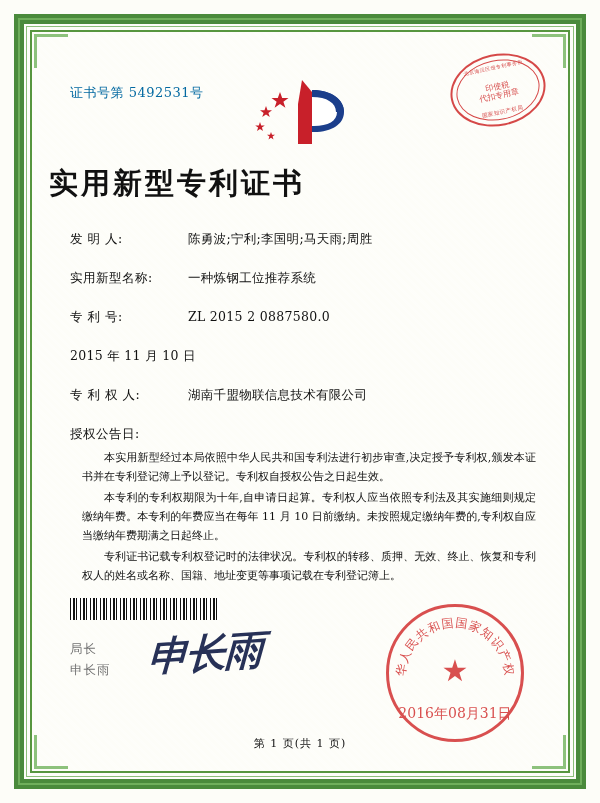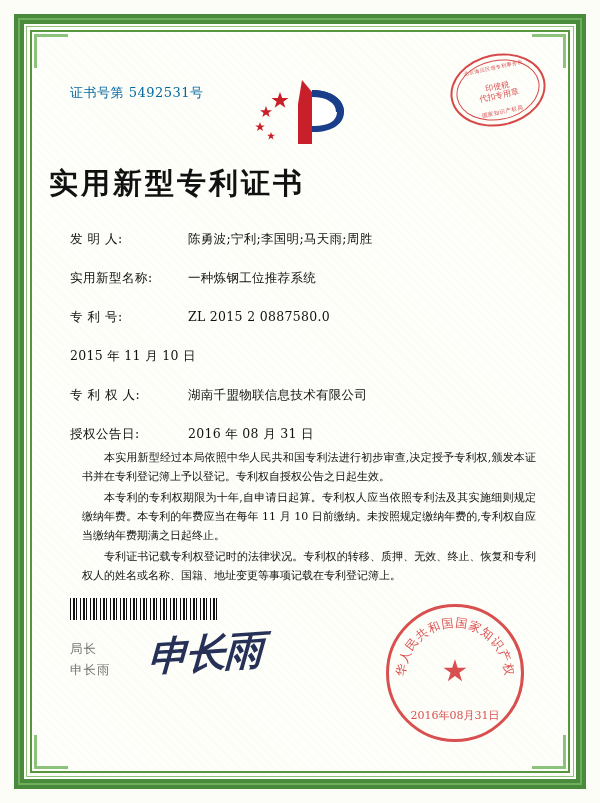--- a/index.html
+++ b/index.html
@@ -292,21 +292,21 @@
     fill: #d12a2a;
     letter-spacing: 1px;
   }
   .ns-date {
     position: absolute;
     bottom: 16px;
     left: 0;
     width: 100%;
     text-align: center;
     font-family: "DejaVu Serif", serif;
-    font-size: 11px;
+    font-size: 14px;
     color: #d12a2a;
   }
 
   
   .page-footer {
     position: absolute;
     bottom: 4px;
     left: 0;
     width: 100%;
     text-align: center;
@@ -375,21 +375,20 @@
       </div>
       <div class="field-row">
         <div class="field-value">2015 年 11 月 10 日</div>
       </div>
       <div class="field-row">
         <div class="field-label">专 利 权 人:</div>
         <div class="field-value">湖南千盟物联信息技术有限公司</div>
       </div>
       <div class="field-row">
         <div class="field-label">授权公告日:</div>
-        <div class="field-value">2016 年 08 月 31 日</div>
       </div>
     </div>
 
     <div class="paragraphs">
       <p>本实用新型经过本局依照中华人民共和国专利法进行初步审查,决定授予专利权,颁发本证书并在专利登记簿上予以登记。专利权自授权公告之日起生效。</p>
       <p>本专利的专利权期限为十年,自申请日起算。专利权人应当依照专利法及其实施细则规定缴纳年费。本专利的年费应当在每年 11 月 10 日前缴纳。未按照规定缴纳年费的,专利权自应当缴纳年费期满之日起终止。</p>
       <p>专利证书记载专利权登记时的法律状况。专利权的转移、质押、无效、终止、恢复和专利权人的姓名或名称、国籍、地址变更等事项记载在专利登记簿上。</p>
     </div>
 
     <div class="barcode"></div>
@@ -407,15 +406,16 @@
           <path id="arcpath" d="M 16,70 A 50,50 0 1 1 116,70"></path>
         </defs>
         <text>
           <textPath href="#arcpath" startOffset="50%" text-anchor="middle">中华人民共和国国家知识产权局</textPath>
         </text>
       </svg>
       <div class="ns-star">★</div>
       <div class="ns-date">2016年08月31日</div>
     </div>
 
+    <div class="page-footer">第 1 页(共 1 页)</div>
 
   </div>
 </div>
 
 </body></html>

